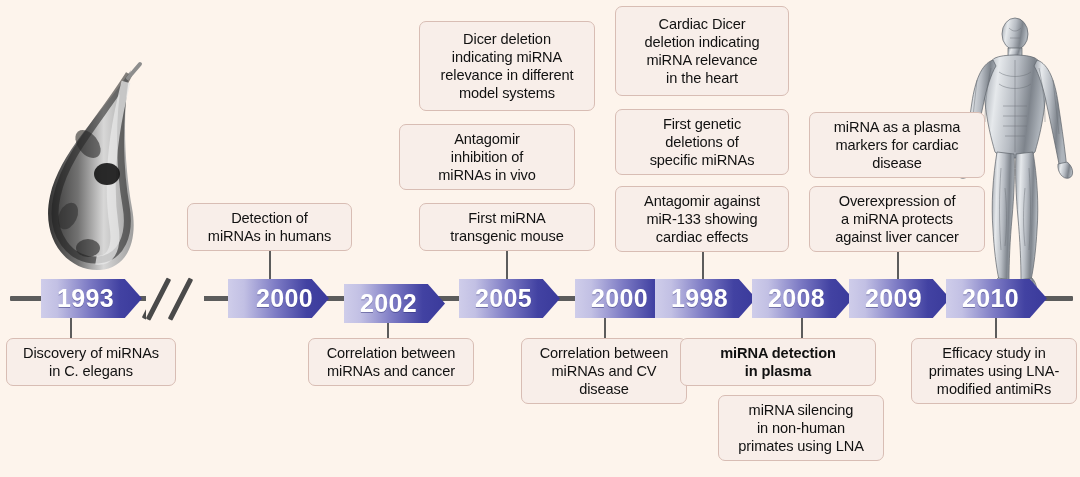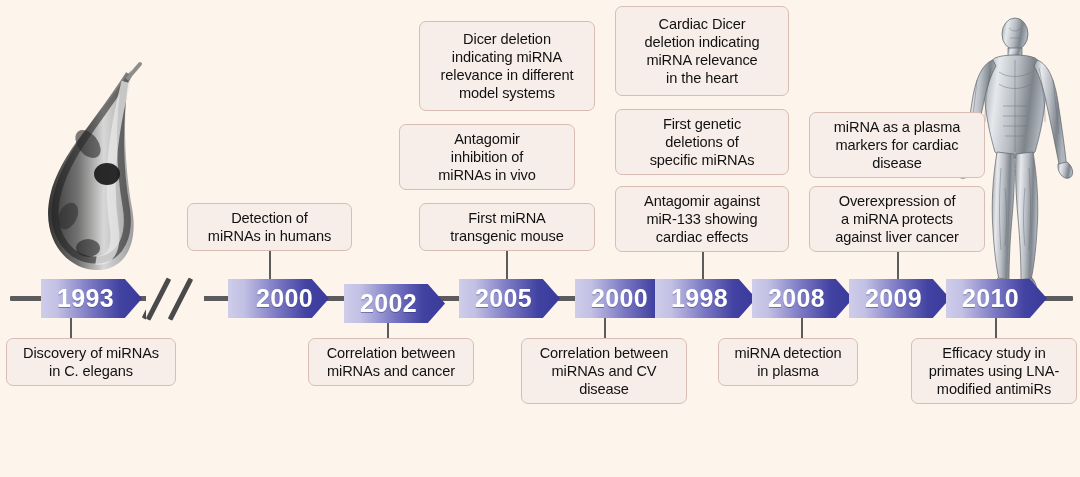--- a/index.html
+++ b/index.html
@@ -205,21 +205,24 @@
   <div class="conn" style="left:387px;top:318px;height:22px;"></div>
   <div class="box" style="left:308px;top:338px;width:166px;height:48px;">Correlation between
 miRNAs and cancer</div>
 
   <div class="conn" style="left:604px;top:318px;height:22px;"></div>
   <div class="box" style="left:521px;top:338px;width:166px;height:66px;">Correlation between
 miRNAs and CV
 disease</div>
 
   <div class="conn" style="left:801px;top:318px;height:22px;"></div>
-  <div class="box" style="left:718px;top:338px;width:140px;height:48px;">miRNA detection
+  <div class="box" style="left:680px;top:338px;width:196px;height:48px;font-weight:bold;">miRNA detection
 in plasma</div>
+  <div class="box" style="left:718px;top:395px;width:166px;height:66px;">miRNA silencing
+in non-human
+primates using LNA</div>
 
   <div class="conn" style="left:995px;top:318px;height:22px;"></div>
   <div class="box" style="left:911px;top:338px;width:166px;height:66px;">Efficacy study in
 primates using LNA-
 modified antimiRs</div>
 
 </div>
 
 </body></html>

